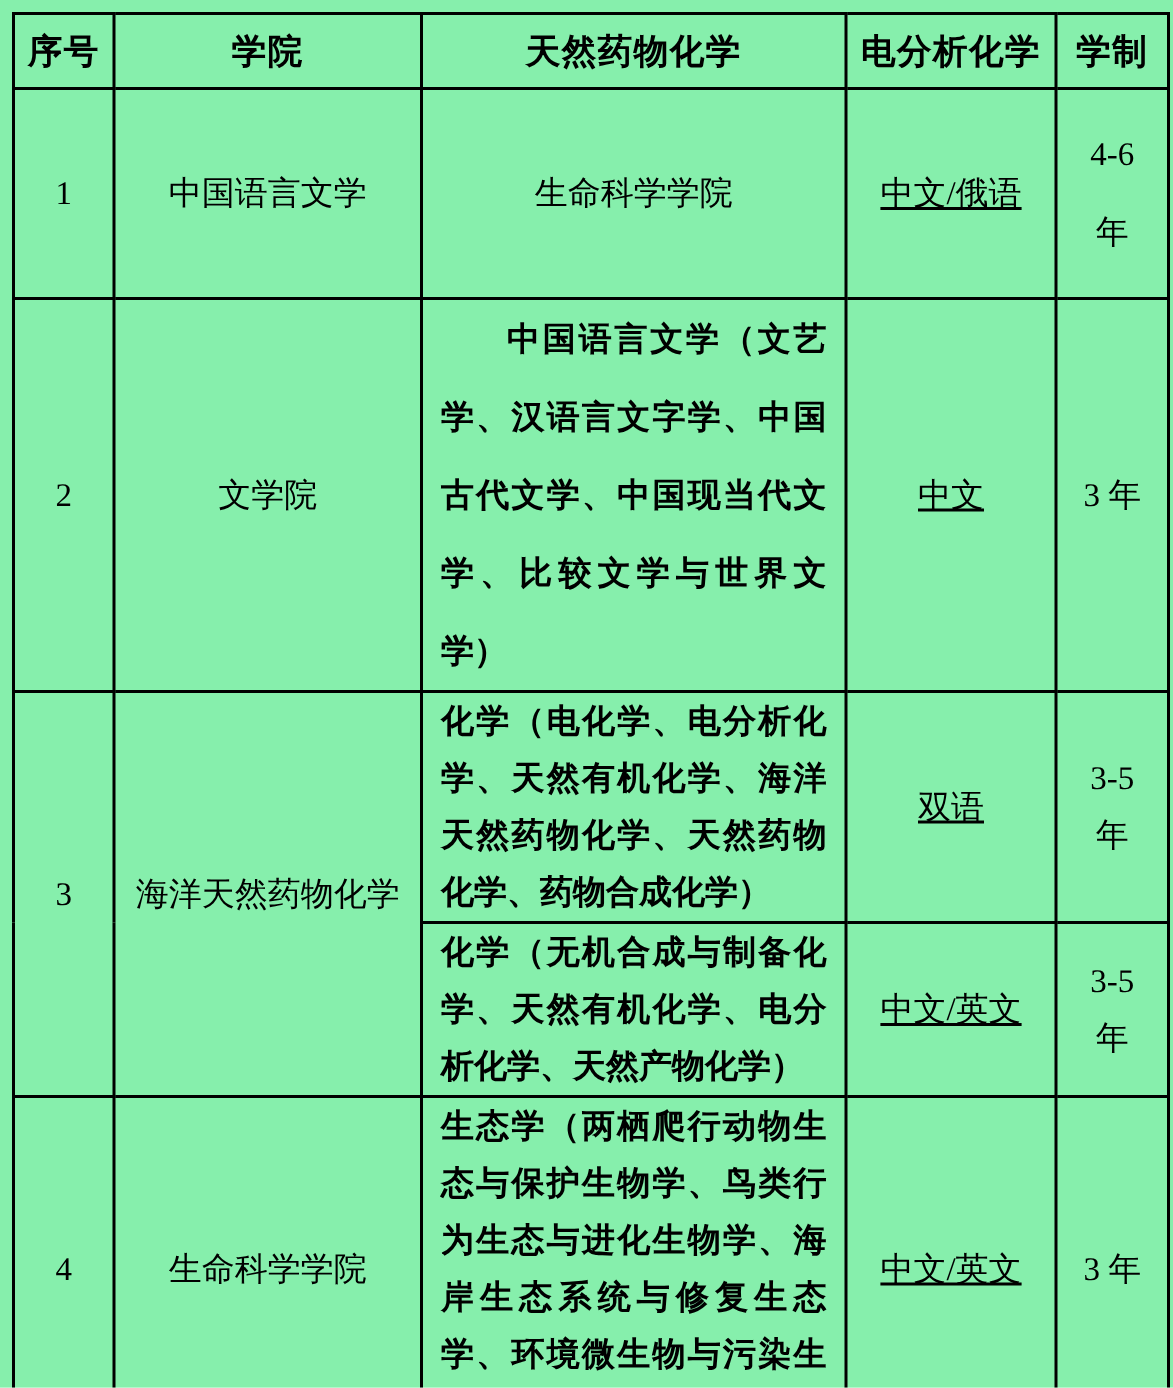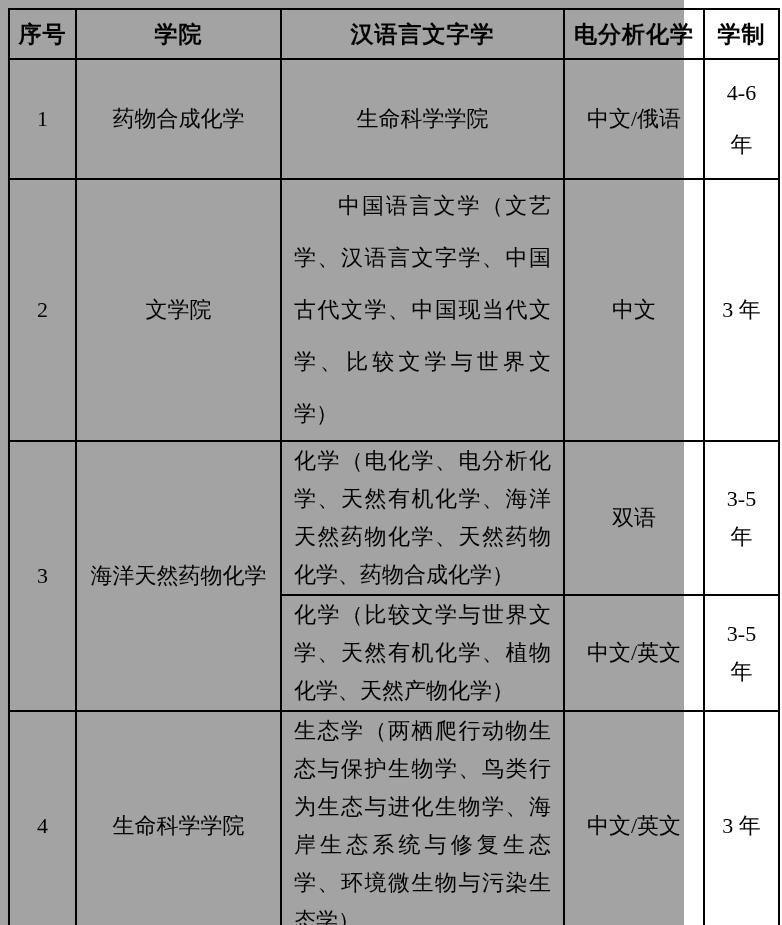--- a/index.html
+++ b/index.html
@@ -3,24 +3,24 @@
 <meta charset="utf-8">
 <style>
   * { margin: 0; padding: 0; box-sizing: border-box; }
   html, body {
     width: 782px;
     background: #ffffff;
     font-family: "Liberation Serif", "DejaVu Serif", serif;
     color: #000000;
   }
   .page {
-    width: 684px;
+    width: 782px;
     height: 925px;
     padding: 8px 4px 5px 8px;
-    background: #a3a3a3;
+    background: #86efac;
   }
   table.programs {
     width: 770px;
     border-collapse: collapse;
     table-layout: fixed;
     box-shadow: 0 5px 4px -3px rgba(120,120,120,0.45);
   }
   col.c-no       { width: 67px; }
   col.c-college  { width: 205px; }
   col.c-major    { width: 283px; }
@@ -42,72 +42,73 @@
   tr.header-row  { height: 50px; }
   tr.row-1       { height: 105px; }
   tr.row-2       { height: 260px; }
   tr.row-3a      { height: 154px; }
   tr.row-3b      { height: 113px; }
   tr.row-4       { height: 228px; }
   td.major-par {
     text-align: justify;
     text-align-last: left;
     padding: 0 12px;
+    font-weight: bold;
   }
   td.major-indent { text-indent: 2em; }
   .lh52 td { line-height: 52px; }
   .lh38 td { line-height: 38px; }
-  td.cell-duration { padding: 7px 10px; margin-left: 35px; }
-  td.cell-language { padding: 12px 4px; }
+  td.cell-duration { padding: 17px 10px; margin-left: 35px; }
+  td.cell-language { padding: 12px 4px; text-decoration: underline; }
 </style>
 </head>
 <body>
 
 <div class="page">
   <table class="programs">
     <colgroup>
       <col class="c-no">
       <col class="c-college">
       <col class="c-major">
       <col class="c-language">
       <col class="c-duration">
     </colgroup>
     <thead>
       <tr class="header-row">
         <th>序号</th>
         <th>学院</th>
-        <th>汉语言文字学</th>
+        <th>天然药物化学</th>
         <th>电分析化学</th>
         <th>学制</th>
       </tr>
     </thead>
     <tbody>
       <tr class="row-1 lh52">
         <td class="cell-no">1</td>
-        <td class="cell-college">药物合成化学</td>
+        <td class="cell-college">中国语言文学</td>
         <td class="cell-major">生命科学学院</td>
         <td class="cell-language">中文/俄语</td>
         <td class="cell-duration">4-6 年</td>
       </tr>
       <tr class="row-2 lh52">
         <td class="cell-no">2</td>
         <td class="cell-college">文学院</td>
         <td class="cell-major major-par major-indent">中国语言文学（文艺学、汉语言文字学、中国古代文学、中国现当代文学、比较文学与世界文学）</td>
         <td class="cell-language">中文</td>
         <td class="cell-duration">3 年</td>
       </tr>
       <tr class="row-3a lh38">
         <td class="cell-no" rowspan="2">3</td>
         <td class="cell-college" rowspan="2">海洋天然药物化学</td>
         <td class="cell-major major-par">化学（电化学、电分析化学、天然有机化学、海洋天然药物化学、天然药物化学、药物合成化学）</td>
         <td class="cell-language">双语</td>
         <td class="cell-duration">3-5 年</td>
       </tr>
       <tr class="row-3b lh38">
-        <td class="cell-major major-par">化学（比较文学与世界文学、天然有机化学、植物化学、天然产物化学）</td>
+        <td class="cell-major major-par">化学（无机合成与制备化学、天然有机化学、电分析化学、天然产物化学）</td>
         <td class="cell-language">中文/英文</td>
         <td class="cell-duration">3-5 年</td>
       </tr>
       <tr class="row-4 lh38">
         <td class="cell-no">4</td>
         <td class="cell-college">生命科学学院</td>
         <td class="cell-major major-par">生态学（两栖爬行动物生态与保护生物学、鸟类行为生态与进化生物学、海岸生态系统与修复生态学、环境微生物与污染生态学）</td>
         <td class="cell-language">中文/英文</td>
         <td class="cell-duration">3 年</td>
       </tr>

